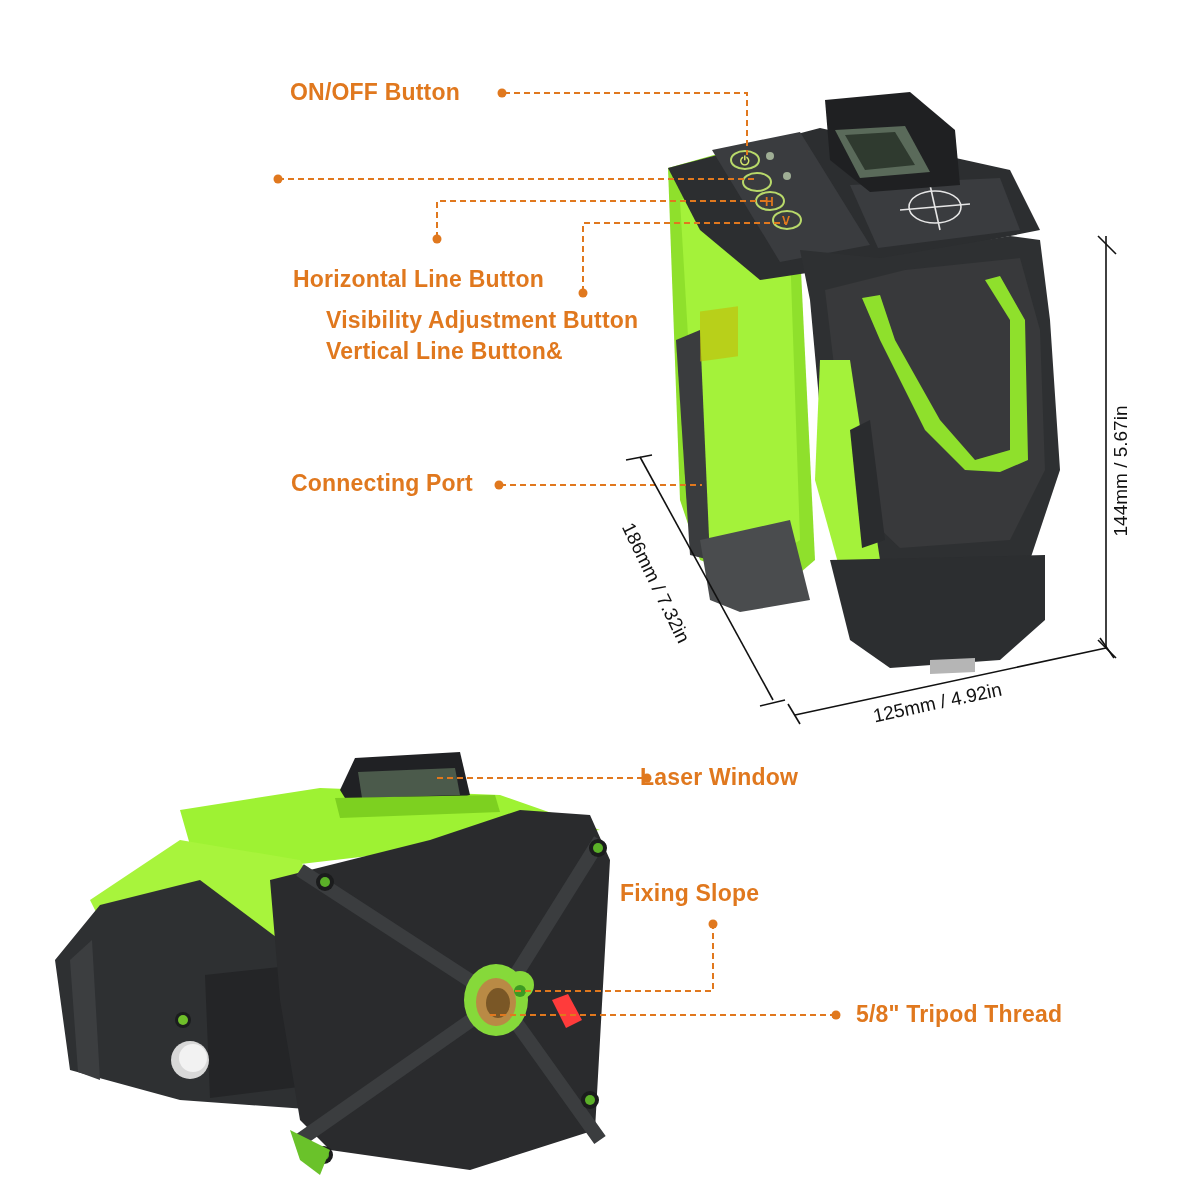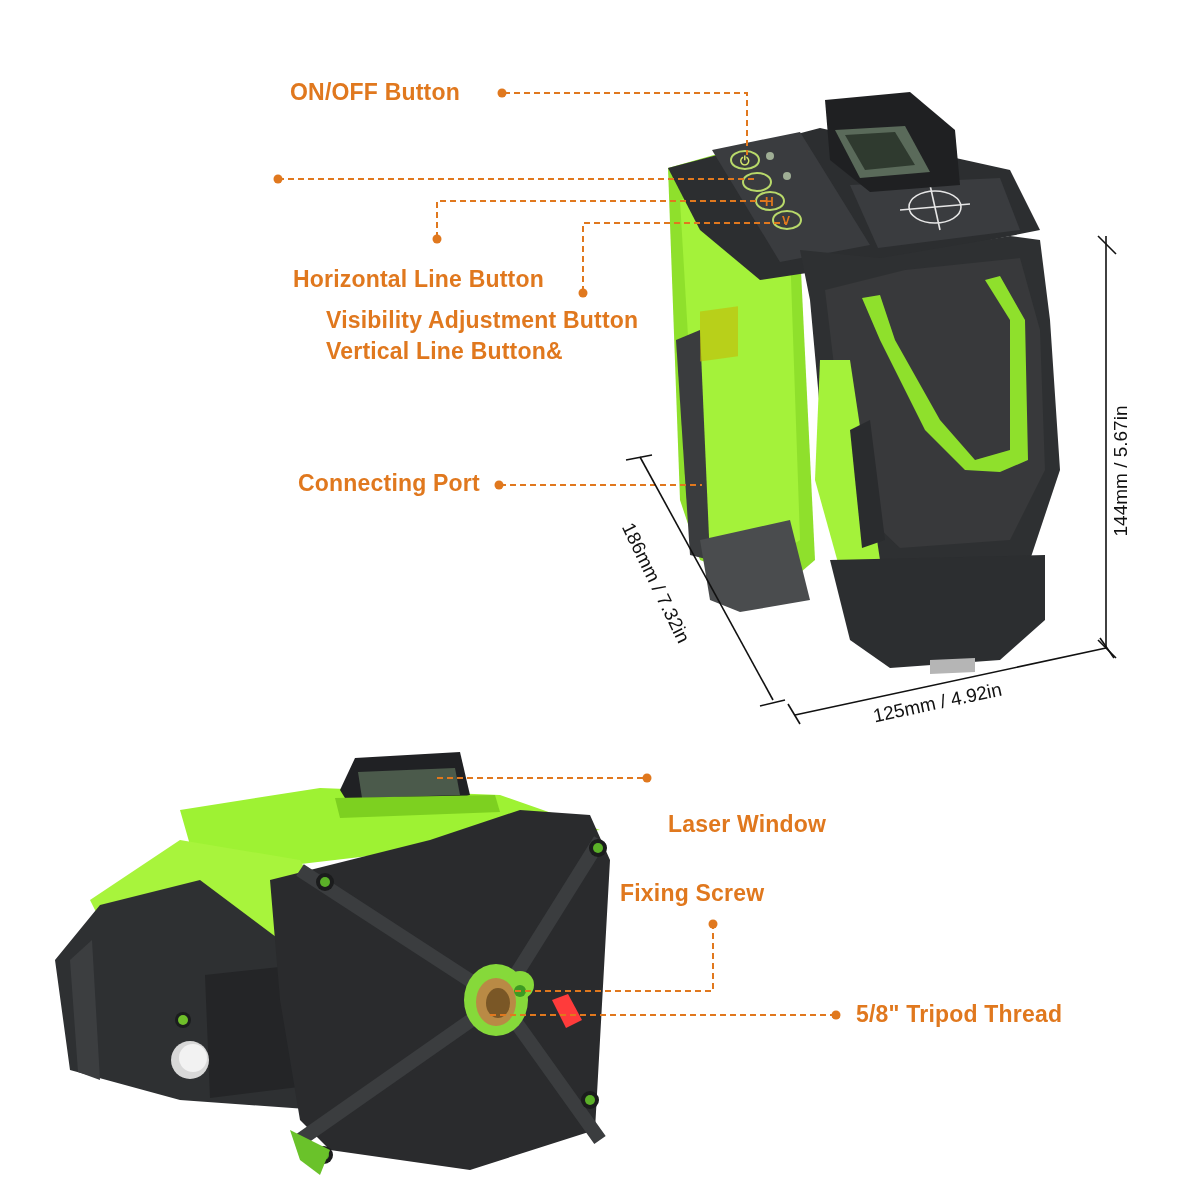--- a/index.html
+++ b/index.html
@@ -168,30 +168,30 @@
 
 <div class="label" style="left:281px;top:264px;margin-left:12px;">
   <span>Horizontal Line Button</span>
 </div>
 
 <div class="label" style="left:326px;top:305px;">
   <div>Visibility Adjustment Button</div>
   <div>Vertical Line Button&amp;</div>
 </div>
 
-<div class="label" style="left:298px;top:468px;">
+<div class="label" style="left:291px;top:468px;">
   <span>Connecting Port</span>
 </div>
 
-<div class="label" style="left:668px;top:762px;margin-top:47px;">
+<div class="label" style="left:640px;top:762px;">
   <span>Laser Window</span>
 </div>
 
 <div class="label" style="left:620px;top:878px;">
-  <span>Fixing Screw</span>
+  <span>Fixing Slope</span>
 </div>
 
 <div class="label" style="left:856px;top:999px;">
   <span>5/8" Tripod Thread</span>
 </div>
 
 <div class="dim" style="left:1056px;top:460px;transform:rotate(-90deg);transform-origin:center;">144mm / 5.67in</div>
 
 <div class="dim" style="left:590px;top:572px;transform:rotate(64deg);transform-origin:center;">186mm / 7.32in</div>
 

